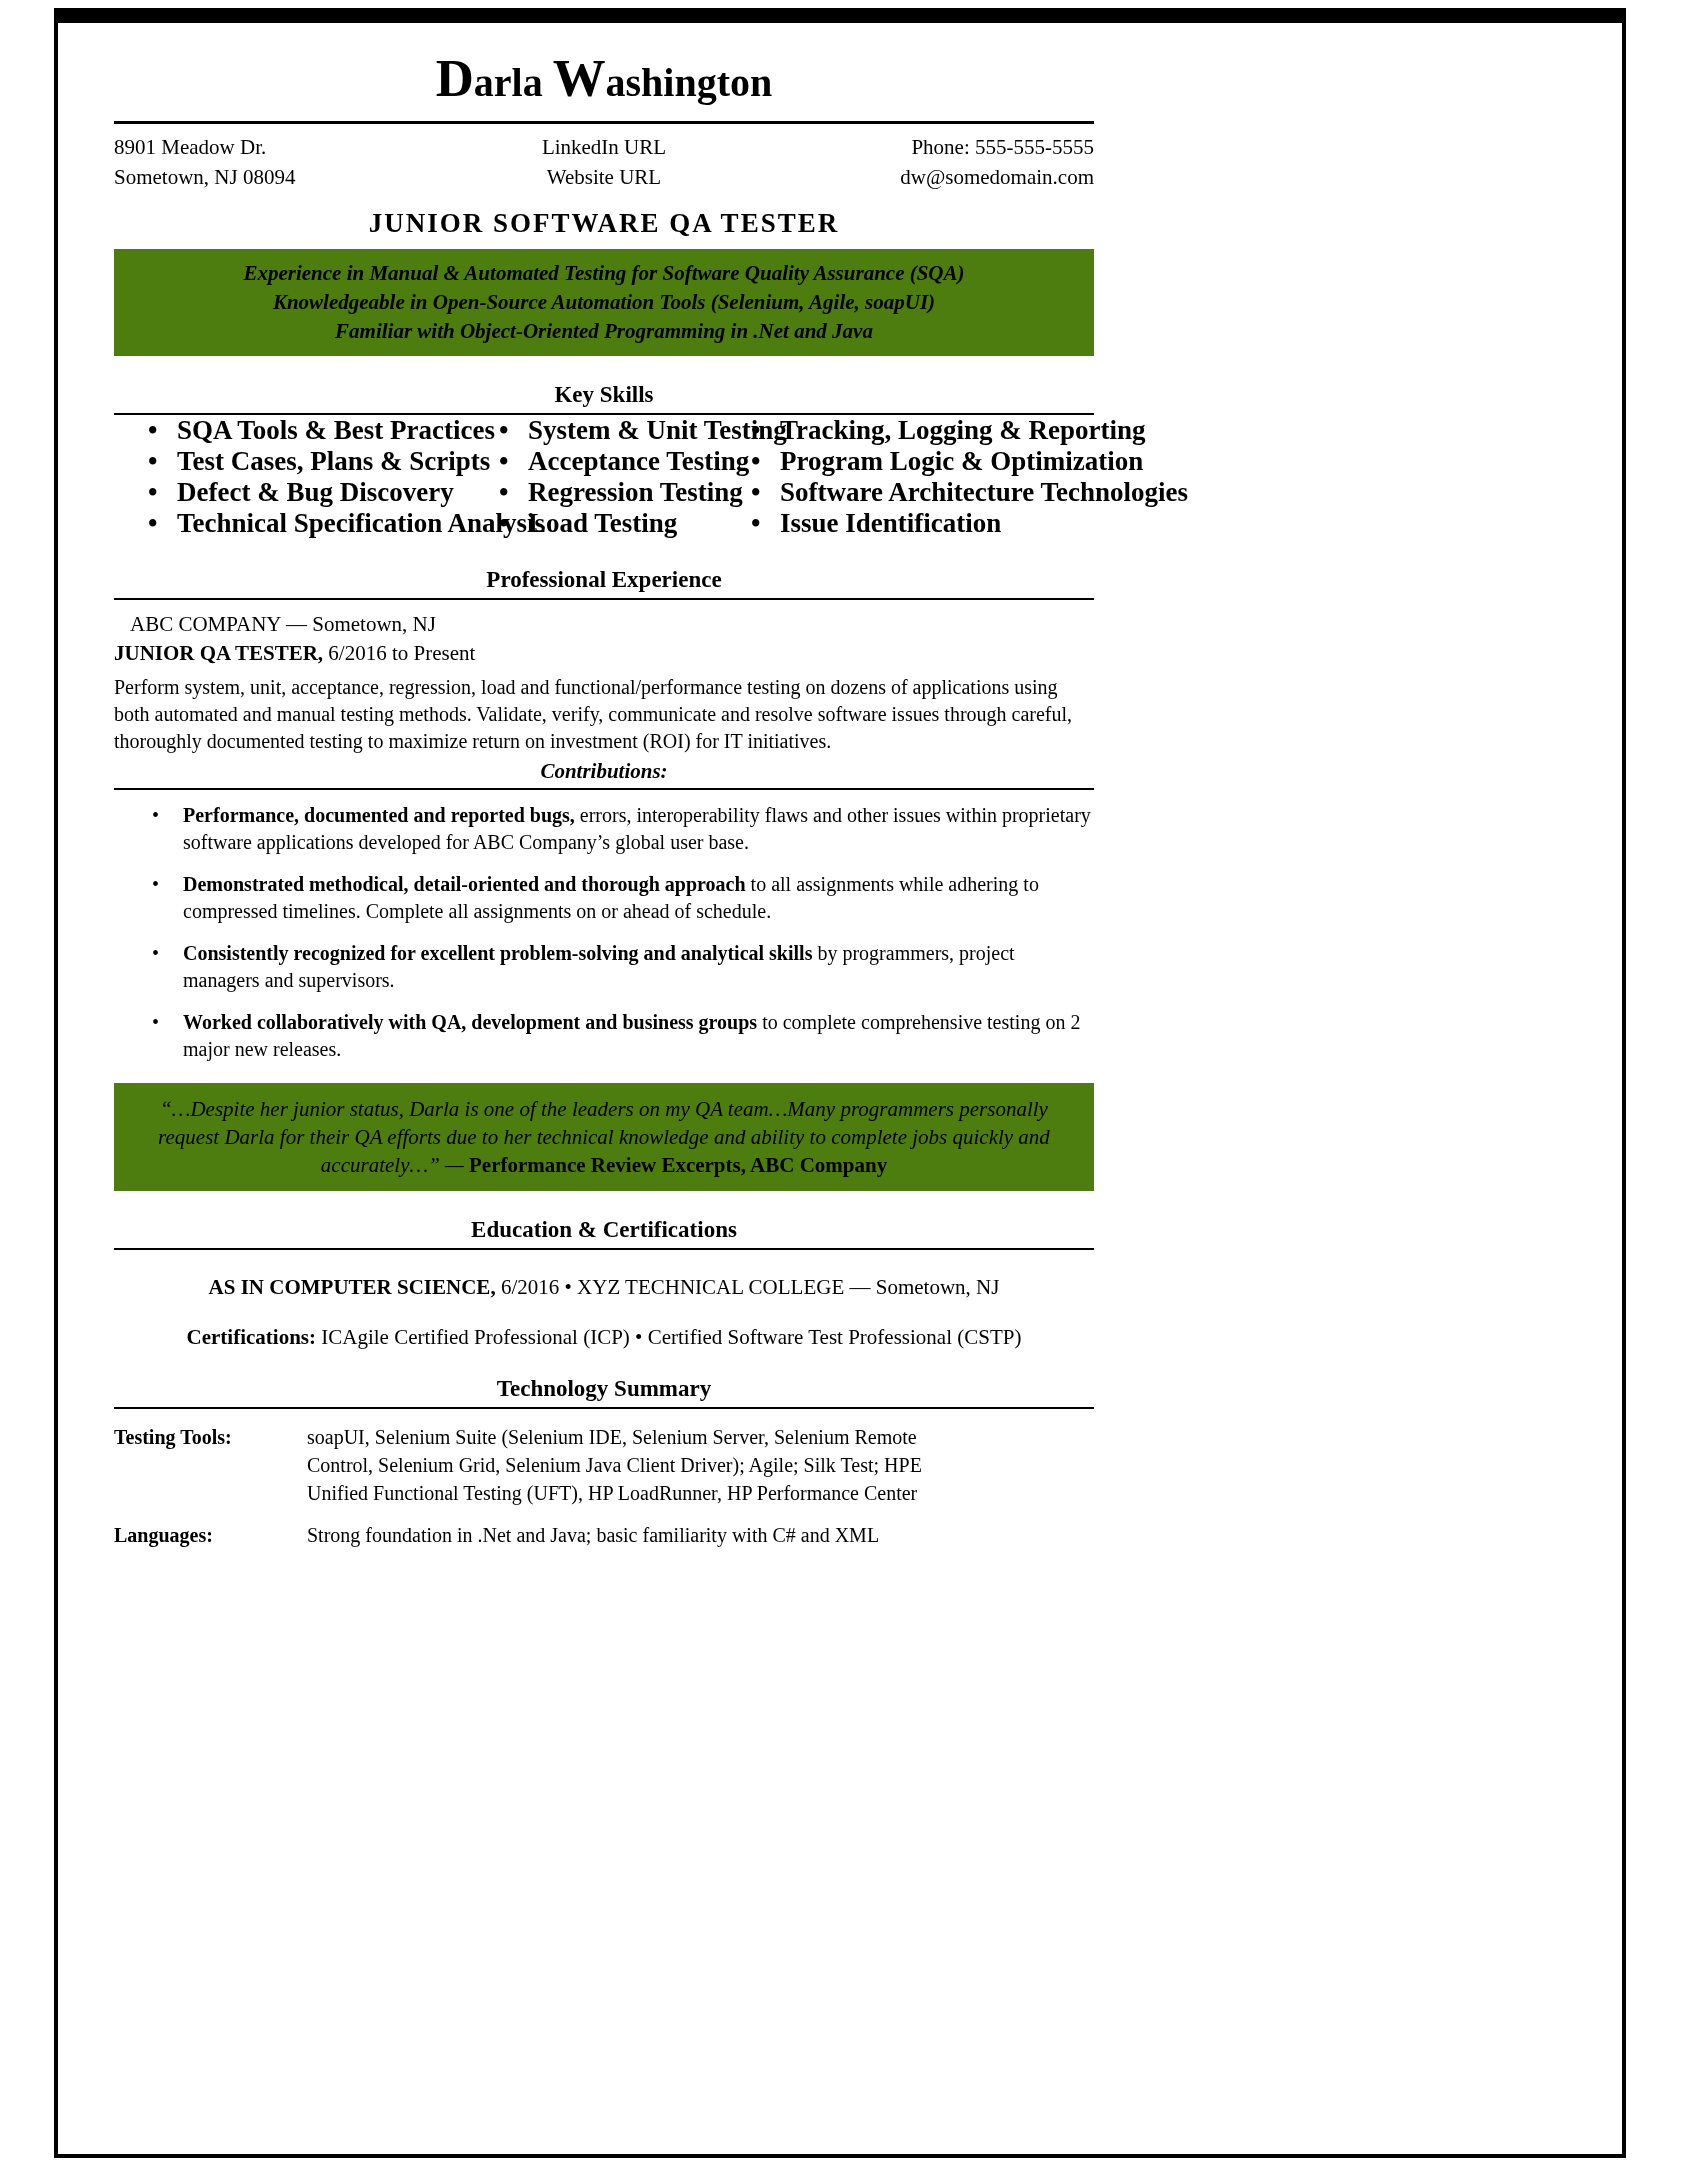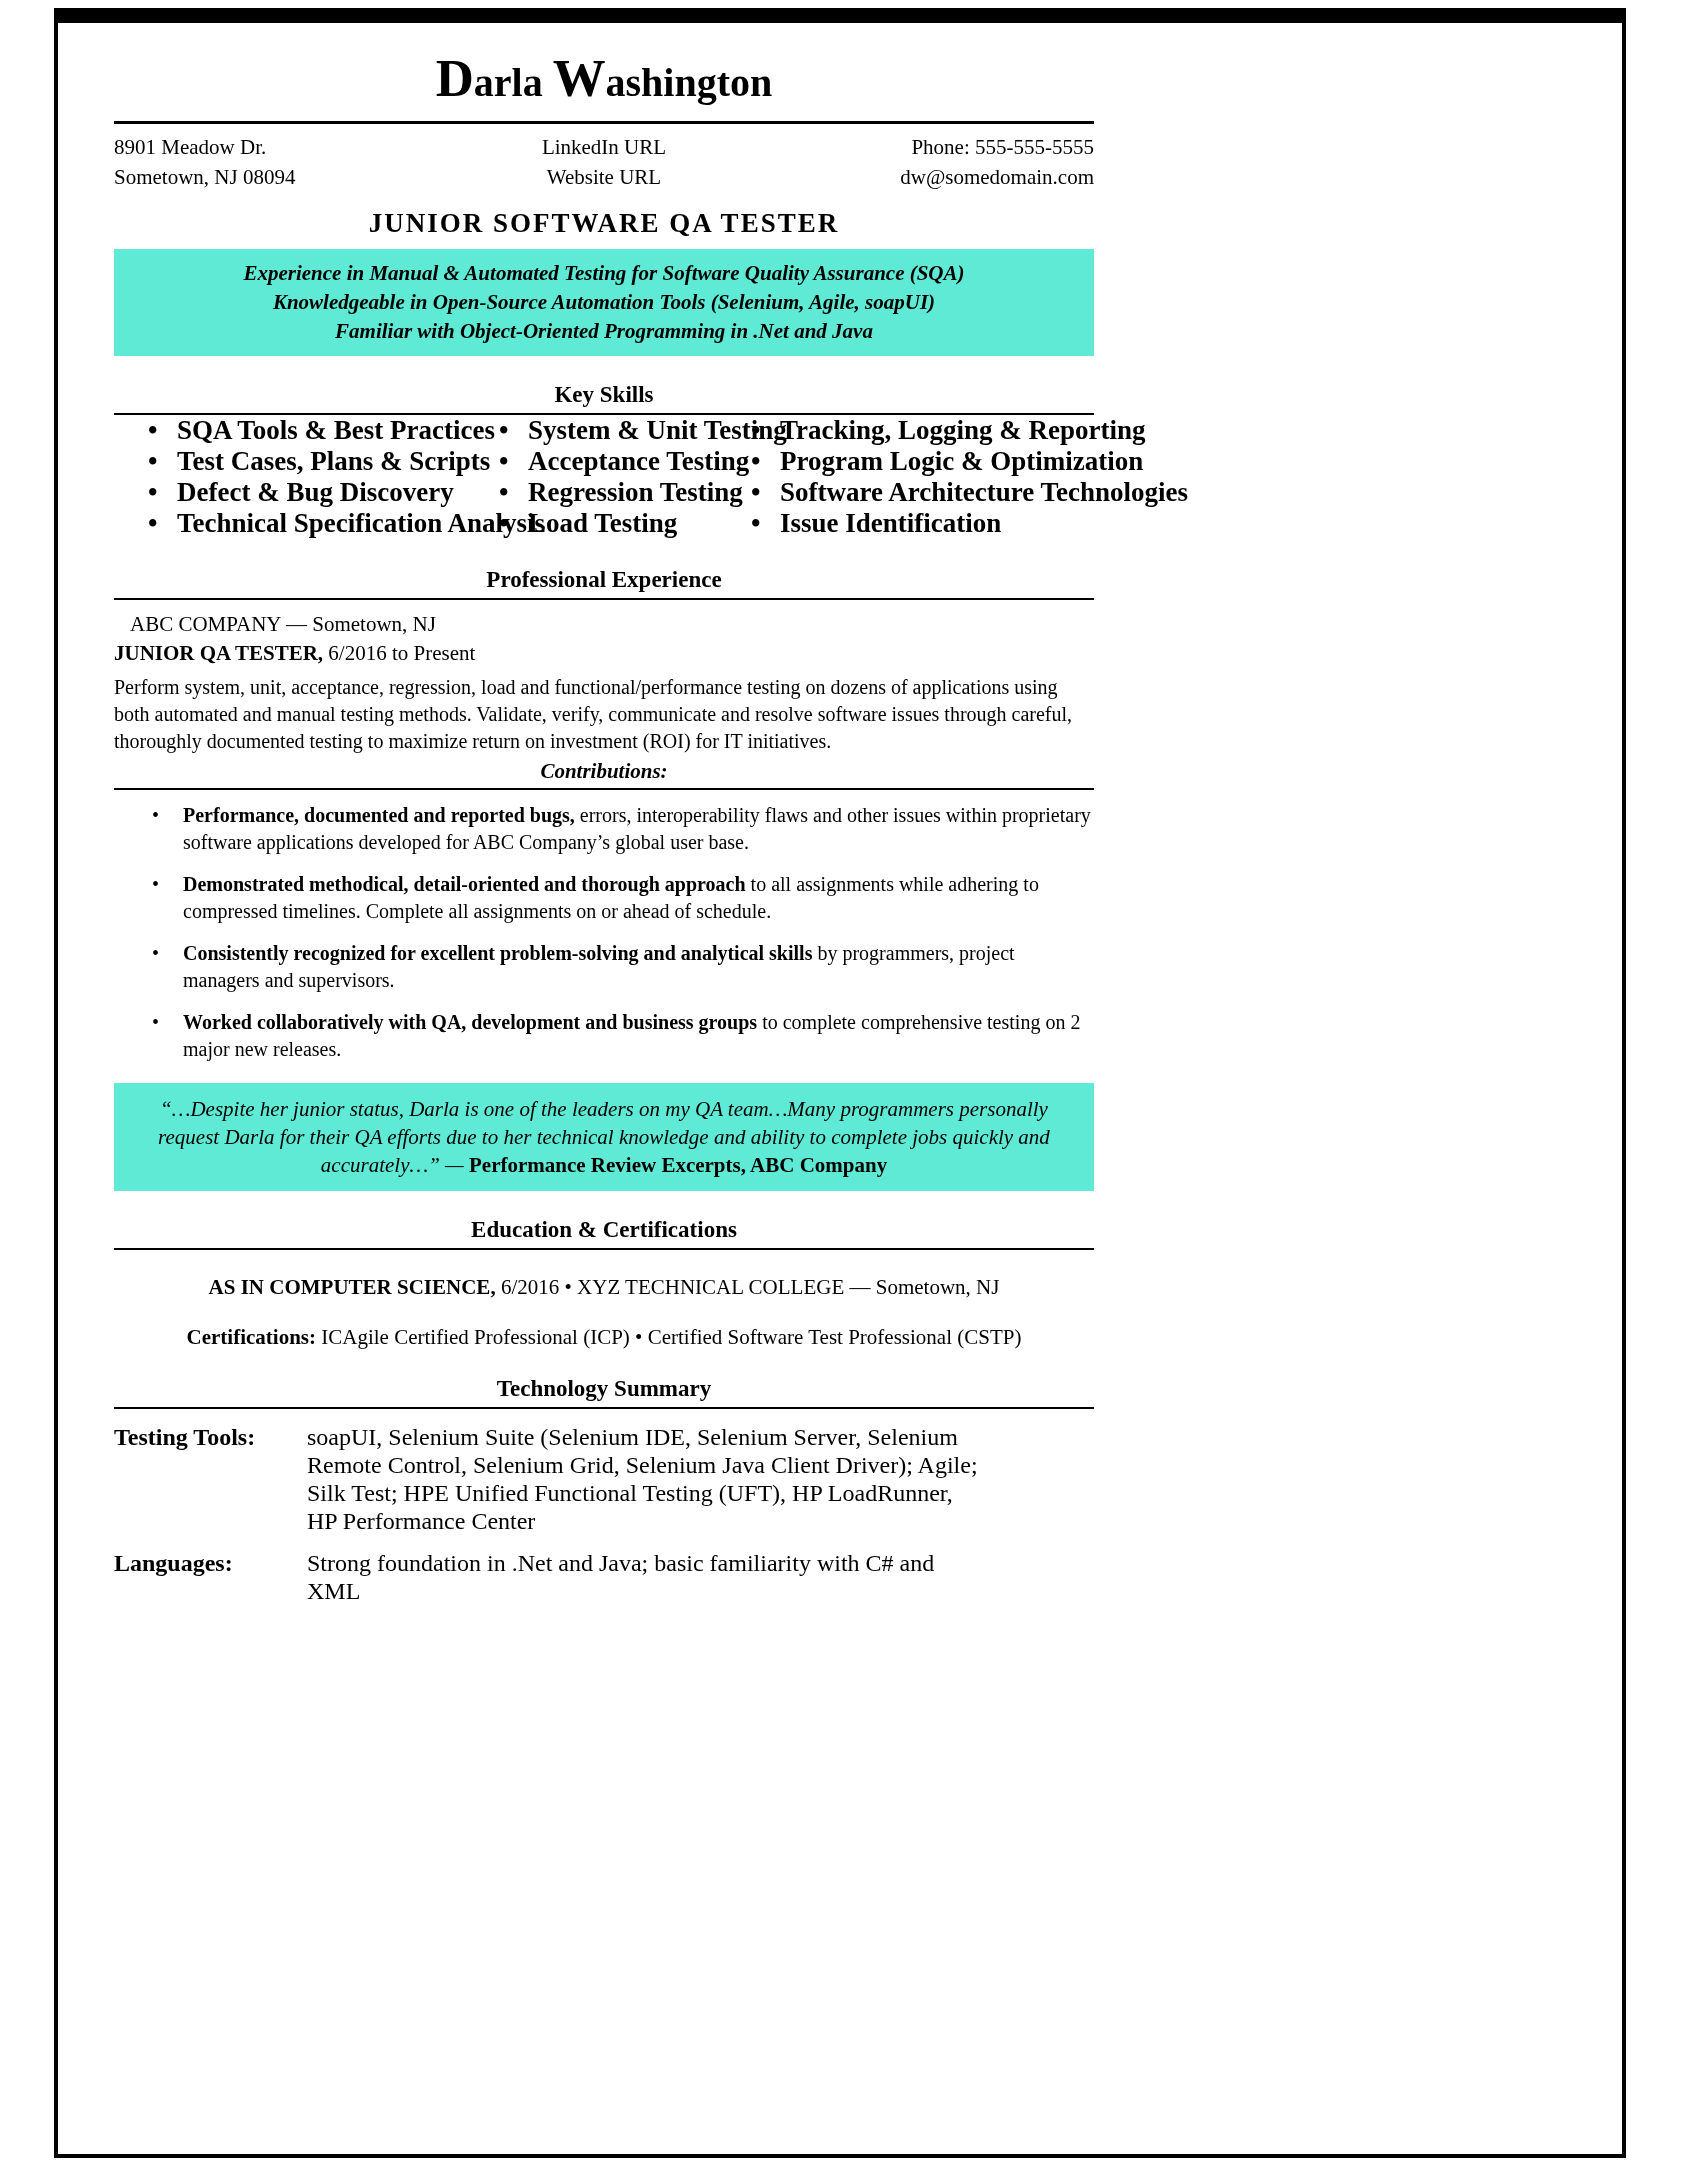--- a/index.html
+++ b/index.html
@@ -23,21 +23,21 @@
   .contact-col{flex:1;}
   .contact-col.left{text-align:left;}
   .contact-col.center{text-align:center;}
   .contact-col.right{text-align:right;}
 
   .job-title{
     text-align:center;font-weight:bold;font-size:27px;letter-spacing:2px;
     margin-top:16px;
   }
 
-  .gray-box{background:#5eead4;}
+  .gray-box{background:#4d7c0f;}
   .summary-box{
     margin-top:10px;padding:10px 20px;text-align:center;
     font-weight:bold;font-style:italic;font-size:21px;line-height:29px;
   }
 
   .sec-head{
     margin:26px 0 0 0;text-align:center;font-size:23px;font-weight:bold;
     padding-bottom:5px;border-bottom:2px solid #000;
   }
 
@@ -66,21 +66,21 @@
   .exp-bullets li::before{content:"\2022";position:absolute;left:38px;}
 
   .quote-box{
     margin-top:20px;padding:12px 34px;text-align:center;font-style:italic;
     font-size:21px;line-height:28px;
   }
   .quote-box .attribution{font-weight:bold;font-style:normal;}
 
   .edu-line{margin:25px 0 0;text-align:center;font-size:21px;}
 
-  .tech-row{display:flex;margin-top:14px;font-size:24px;line-height:28px;}
+  .tech-row{display:flex;margin-top:14px;font-size:20px;line-height:28px;}
   .tech-label{width:193px;flex:none;font-weight:bold;}
   .tech-value{width:673px;flex:none;}
 </style>
 </head>
 <body>
 
 <div class="page-border"></div>
 
 <div class="content">
 

